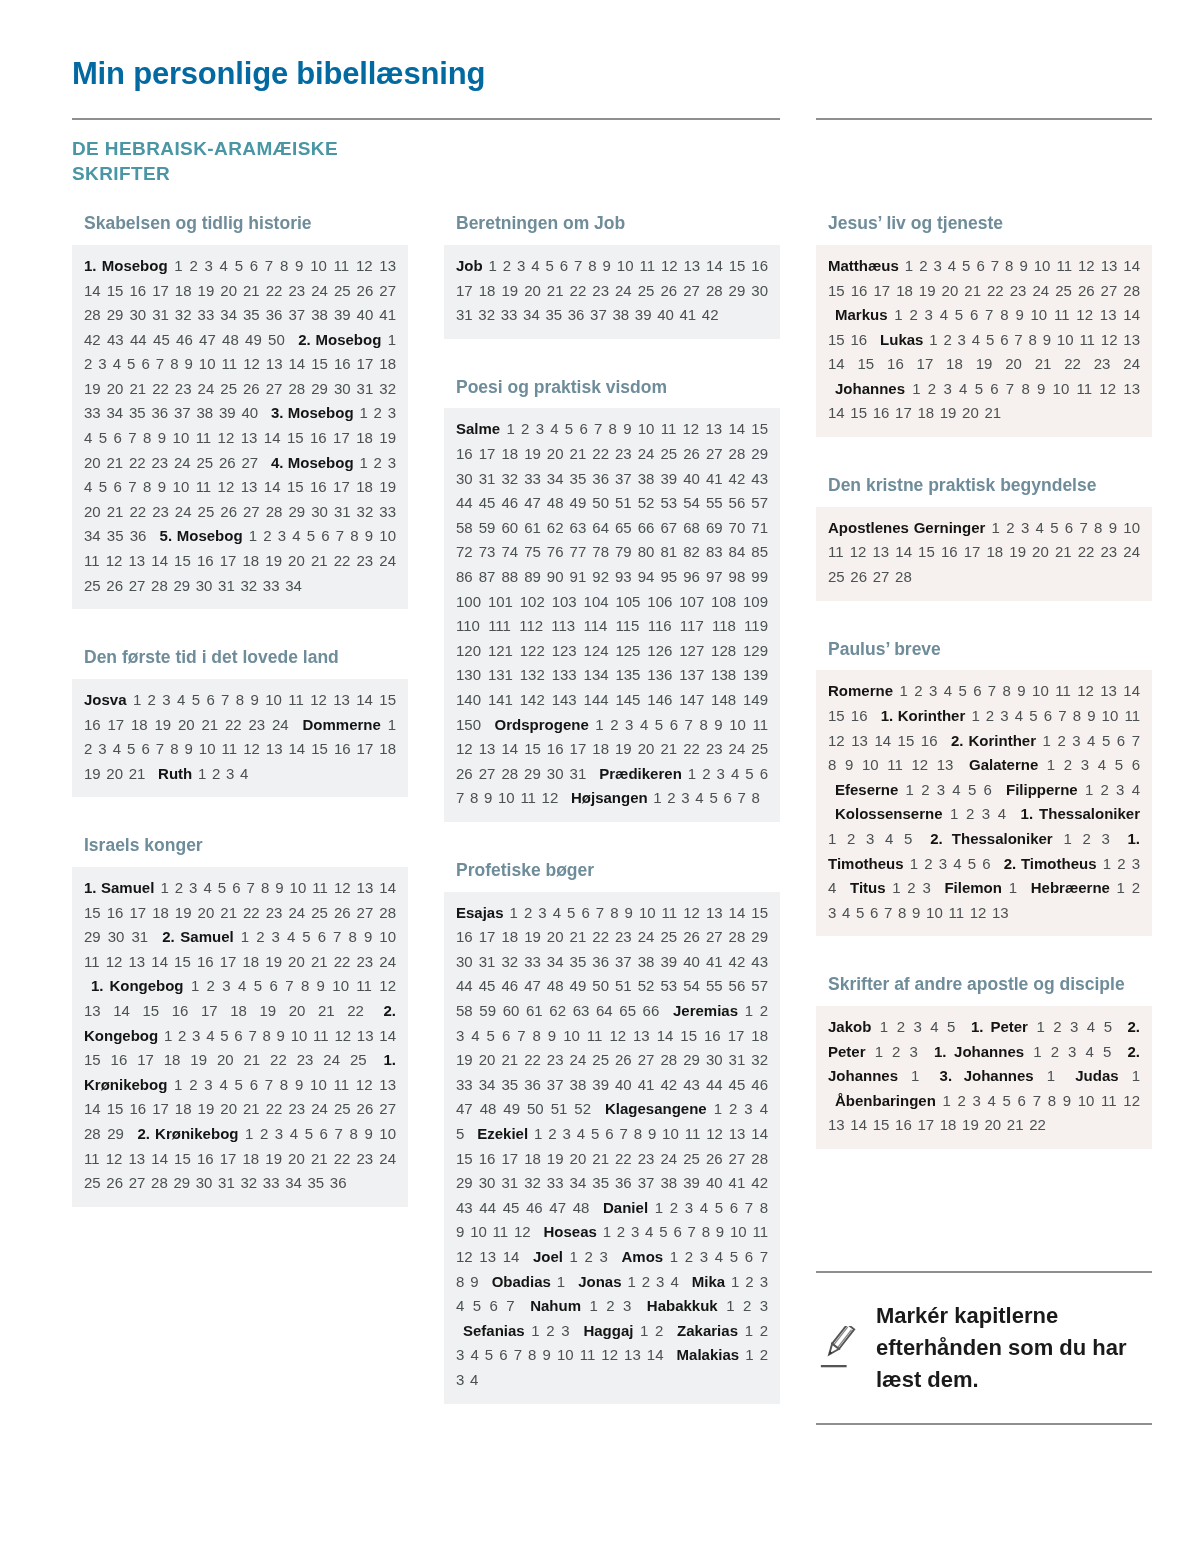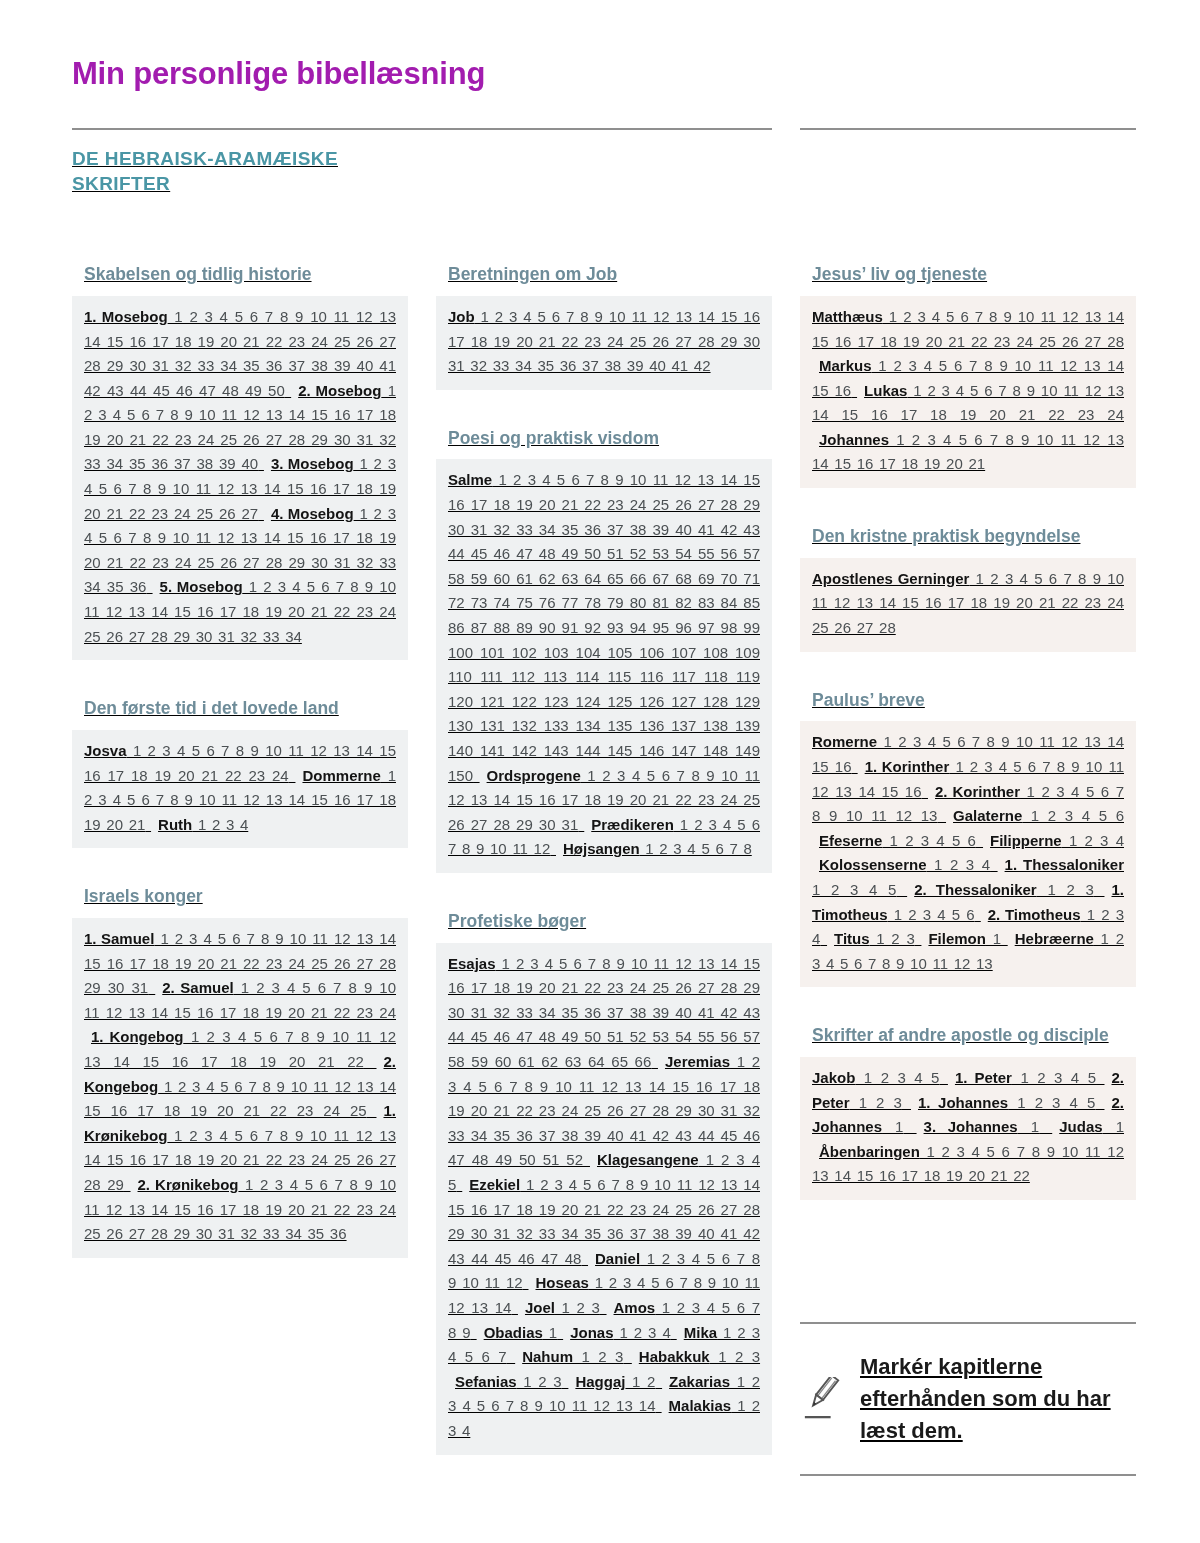--- a/index.html
+++ b/index.html
@@ -3,41 +3,41 @@
 <meta charset="utf-8">
 <style>
   html,body{margin:0;padding:0;}
   body{
     width:1200px;height:1543px;overflow:hidden;background:#ffffff;
     font-family:"Liberation Sans","DejaVu Sans",sans-serif;
     -webkit-font-smoothing:antialiased;
   }
   .page{box-sizing:border-box;width:1200px;height:1543px;padding:50px 64px 0 72px;}
   .page-title{
-    font-size:31px;font-weight:bold;color:#a21caf;letter-spacing:-0.2px;
-    margin:6px 0 36px 0;
+    font-size:31px;font-weight:bold;color:#0369a1;letter-spacing:-0.2px;
+    margin:6px 0 26px 0;
   }
   .grid{
-    display:grid;grid-template-columns:336px 336px 336px;column-gap:28px;text-decoration:underline;
+    display:grid;grid-template-columns:336px 336px 336px;column-gap:36px;
   }
   .rule{border-top:2px solid #8f8f8f;height:0;}
   .rule-left{grid-column:1 / 3;}
   .rule-right{grid-column:3 / 4;}
   .col-header{
     font-size:19px;font-weight:bold;line-height:1.32;letter-spacing:0.4px;
     margin-top:16px;text-transform:uppercase;max-width:300px;
   }
   .col-header.hebrew{grid-column:1;color:var(--teal);}
   .col-header.greek{grid-column:3;color:var(--orange);}
   .col{display:flex;flex-direction:column;align-items:stretch;}
   .col-1{grid-column:1;}
   .col-2{grid-column:2;}
   .col-3{grid-column:3;}
   .section{margin-top:37px;}
-  .col .section:first-child{margin-top:67px;}
+  .col .section:first-child{margin-top:26px;}
   .section-title{
     font-size:17.5px;font-weight:bold;color:var(--slate);
     line-height:1.3;margin:0 12px 10px 12px;
   }
   .chapter-box{
     background:var(--box-cool);
     padding:9px 12px 11px 12px;
     font-size:15px;line-height:1.64;
     text-align:justify;
     color:var(--num-gray);

